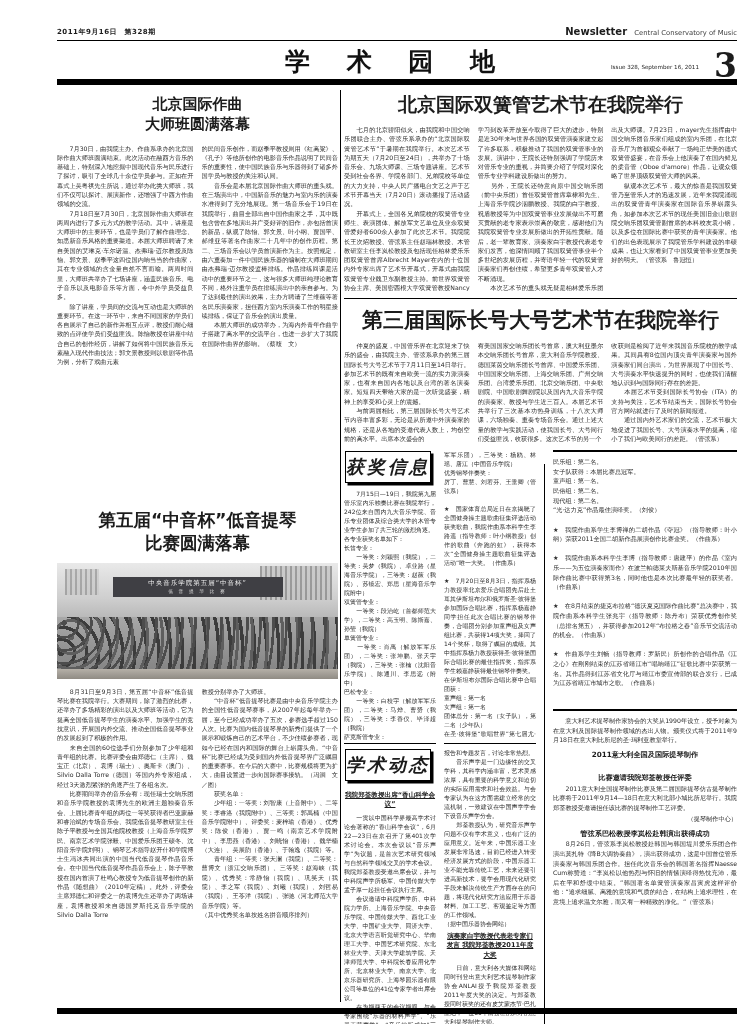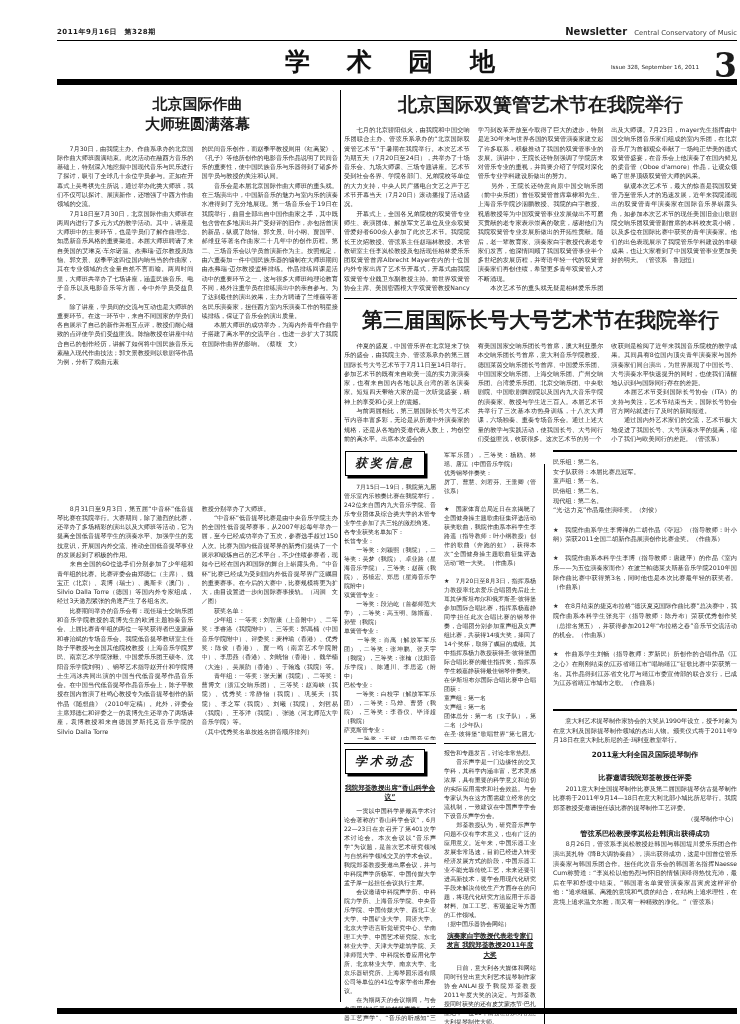--- a/index.html
+++ b/index.html
@@ -59,21 +59,21 @@
   .tb-body{height:126px;}
 
   
   .bottom{display:flex;margin-top:7px;flex:1;gap:8px;}
   .bc1,.bc2{width:92px;display:flex;flex-direction:column;}
   .vrule-2{width:1px;background:#000;margin-top:14px;}
   .bc3{flex:1;border-top:2.5px solid #000;padding-top:5px;}
   .part-top{height:290px;overflow:hidden;}
   .part-bottom{border-top:1px solid #000;margin-top:3px;padding-top:4px;flex:1;overflow:hidden;}
   .small{font-size:6px;line-height:1.5;text-align:justify;white-space:pre-line;color:#2a2a2a;}
-  .label-box{display:inline-block;border:1.6px solid #000;box-shadow:2.5px 2.5px 0 #000;padding:3px 9px;font-size:12px;font-weight:bold;font-style:italic;letter-spacing:3px;margin:1px 0 6px 1px;background:#fff;}
+  .label-box{display:inline-block;border:1.6px solid #000;box-shadow:2.5px 2.5px 0 #000;padding:3px 0;font-size:18px;font-weight:bold;font-style:italic;letter-spacing:3px;margin:1px 0 6px 1px;background:#fff;}
   .ah{font-size:6.6px;font-weight:bold;text-align:center;margin:4px 0 3px;line-height:1.4;text-decoration:underline;}
   .award3{height:248px;overflow:hidden;font-size:6.2px;line-height:1.55;text-align:justify;white-space:pre-line;color:#2a2a2a;}
   .rule3{border-top:2px solid #000;margin:4px 0 5px;}
   .vp{font-size:6.2px;line-height:1.55;text-align:justify;white-space:pre-line;color:#2a2a2a;}
   .vh{font-size:7.2px;font-weight:bold;text-align:center;line-height:1.5;margin-top:5px;}
   .vh+.vp,{margin-top:2px;}
   .vsig{font-size:6.2px;text-align:right;margin:2px 0 2px;}
 
   .bottom-bar{position:absolute;left:0;right:0;bottom:0;height:6px;background:#000;}
 </style>
@@ -107,21 +107,35 @@
         </div>
         <div class="cols a1-body">
           <div class="tcol">　　7月30日，由我院主办、作曲系承办的北京国际作曲大师班圆满结束。此次活动在融西方音乐的基础上，特别深入地挖掘中国现代音乐与民乐进行了探讨，吸引了全球几十余位学员参与。正如在开幕式上吴粤祺先生所说，通过举办此类大师班，我们不仅可以探讨、展演新作，还增强了中西方作曲领域的交流。
 　　7月18日至7月30日，北京国际作曲大师班在两周内进行了多元方式的教学活动。其中，讲座是大师班中的主要环节，也是学员们了解作曲理念、知悉新音乐风格的重要渠道。本届大师班聘请了来自美国的艾琳克·车尔诺温、杰弗瑞·迈尔教授及陈怡、郭文景、赵季平这四位国内响当当的作曲家，其在专业领域的含金量自然不言而喻。两周时间里，大师班共举办了七场讲座，涵盖民族音乐、电子音乐以及电影音乐等方面，令中外学员受益良多。
 　　除了讲座，学员间的交流与互动也是大师班的重要环节。在这一环节中，来自不同国家的学员们各自展示了自己的新作并相互点评，教授们耐心细致的点评使学员们受益匪浅。陈怡教授在讲座中结合自己的创作经历，讲解了如何将中国民族音乐元素融入现代作曲技法；郭文景教授则以歌剧等作品为例，分析了戏曲元素</div>
           <div class="tcol">的民间音乐创作，而赵季平教授则用《红高粱》、《孔子》等他所创作的电影音乐作品说明了民间音乐的重要性，使中国民族音乐与乐器得到了诸多外国学员与教授的关注和认同。
 　　音乐会是本届北京国际作曲大师班的重头戏。在三场演出中，中国新音乐的魅力与室内乐的演奏水准得到了充分地展现。第一场音乐会于19日在我院举行，曲目全部出自中国作曲家之手，其中既包含曾在多地演出并广受好评的旧作，亦包括首演的新品，纵观了陈怡、郭文景、叶小纲、贾国平、郝维亚等著名作曲家二十几年中的创作历程。第二、三场音乐会以学员首演新作为主。按照规定，由六重奏加一件中国民族乐器的编制在大师班期间由杰弗瑞·迈尔教授监棒排练。作品排练回课是活动中的重要环节之一，这与很多大师班纯理论教育不同，格外注重学员在排练演出中的亲自参与。为了达到最佳的演出效果，主办方聘请了兰维薇等著名民乐演奏家，担任西方室内乐演奏工作的明星接续排练，保证了音乐会的演出质量。
 　　本届大师班的成功举办，为海内外青年作曲学子搭建了高水平的交流平台，也进一步扩大了我院在国际作曲界的影响。（蔡馥　文）</div>
         </div>
 
-
+        <div class="a2-title">
+          <span>第五届“中音杯”低音提琴</span><br>
+          <span>比赛圆满落幕</span>
+        </div>
+
+        <div class="photo">
+          <div class="pipes"></div>
+          <div class="pipes2"></div>
+          <div class="photo-banner">
+            <span class="b1">中央音乐学院第五届“中音杯”</span>
+            <span class="b2">低 音 提 琴 比 赛</span>
+          </div>
+          <div class="crowd"></div>
+          <div class="floor"></div>
+        </div>
 
         <div class="cols a2-body">
           <div class="tcol">　　8月31日至9月3日，第五届“中音杯”低音提琴比赛在我院举行。大赛期间，除了激烈的比赛，还举办了多场精彩的演出以及大师班等活动，它为提高全国低音提琴学生的演奏水平、加强学生的竞技意识，开展国内外交流、推动全国低音提琴事业的发展起到了积极的作用。
 　　来自全国的60位选手们分别参加了少年组和青年组的比赛。比赛评委会由郑德仁（主席）、魏宝正（北京）、袁博（瑞士）、奥斯卡（澳门）、Silvio Dalla Torre（德国）等国内外专家组成，经过3天激烈紧张的角逐产生了各组名次。
 　　比赛期间举办的音乐会有：现任瑞士交响乐团和音乐学院教授的袁博先生的欧洲主题独奏音乐会、上届比赛青年组的两位一等奖获得者巴亚蒙赫和睿治斌的专场音乐会、我院低音提琴教研室主任陈子平教授与全国其他院校教授（上海音乐学院罗民、南京艺术学院张毅、中国爱乐乐团王硕冬、沈阳音乐学院刘明）、钢琴艺术指导赵开什和学院博士生冯冰共同出演的中国当代低音提琴作品音乐会。在中国当代低音提琴作品音乐会上，陈子平教授在国内首演了杜鸣心教授专为低音提琴创作的新作品《随想曲》（2010年定稿）。此外，评委会主席郑德仁和评委之一的袁博先生还举办了两场讲座，袁博教授和来自德国罗斯托克音乐学院的Silvio Dalla Torre</div>
           <div class="tcol">教授分别举办了大师班。
 　　“中音杯”低音提琴比赛是由中央音乐学院主办的全国性低音提琴赛事，从2007年起每年举办一届，至今已经成功举办了五次，参赛选手超过150人次。比赛为国内低音提琴界的新秀们提供了一个展示和锻炼自己的艺术平台，不少佳绩参赛者，现如今已经在国内和国际的舞台上崭露头角。“中音杯”比赛已经成为受到国内外低音提琴界广泛瞩目的重要赛事。在今后的大赛中，比赛规模将更为扩大，曲目设置进一步向国际赛事接轨。（冯洄　文／图）
 　　获奖名单：
 　　少年组：一等奖：刘智康（上音附中）、二等奖：李睿洛（我院附中）、三等奖：郭禹楠（中国音乐学院附中）、评委奖：麦梓瑜（香港）、优秀奖：陈俊（香港）、贾一鸣（南京艺术学院附中）、李思燕（香港）、刘晓怡（香港）、魏华楠（大连）、吴展韵（香港）、于翰逸（我院）等。
 　　青年组：一等奖：张天澜（我院）、二等奖：曹博文（浙江交响乐团）、三等奖：赵海峡（我院）、优秀奖：常静怡（我院）、巩笑天（我院）、李之军（我院）、刘曦（我院）、刘哲易（我院）、王苓洋（我院）、张驰（河北师范大学音乐学院）等。

